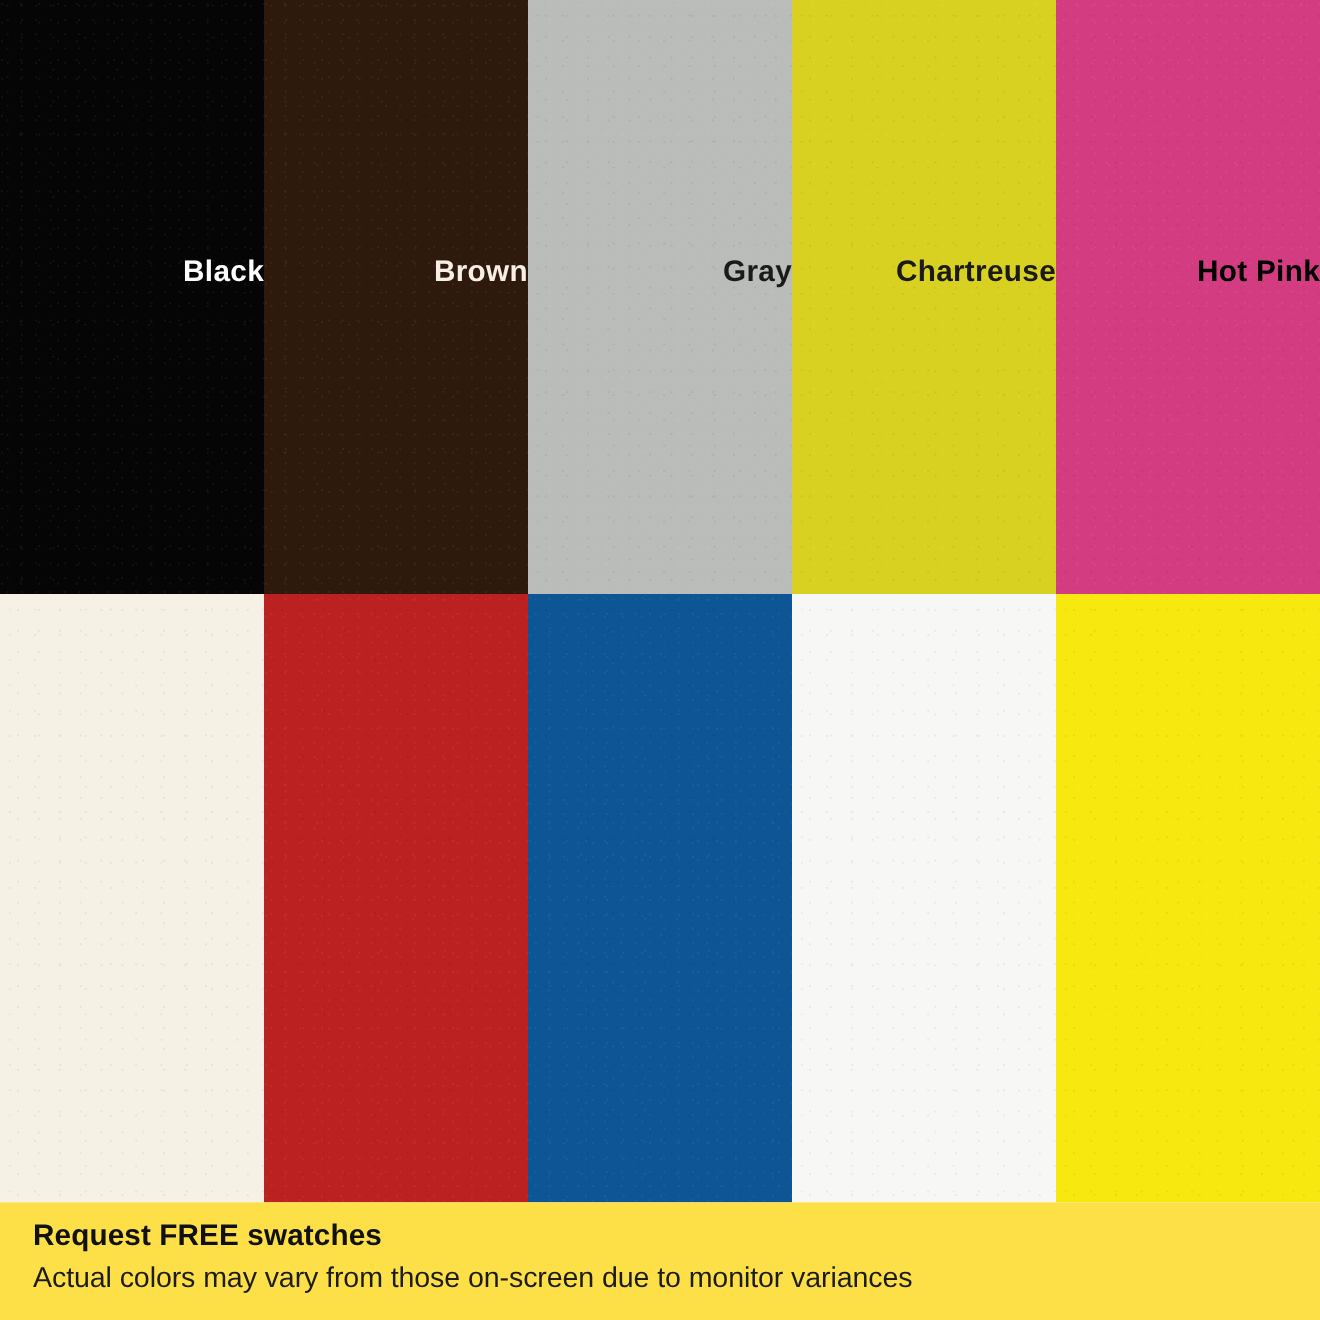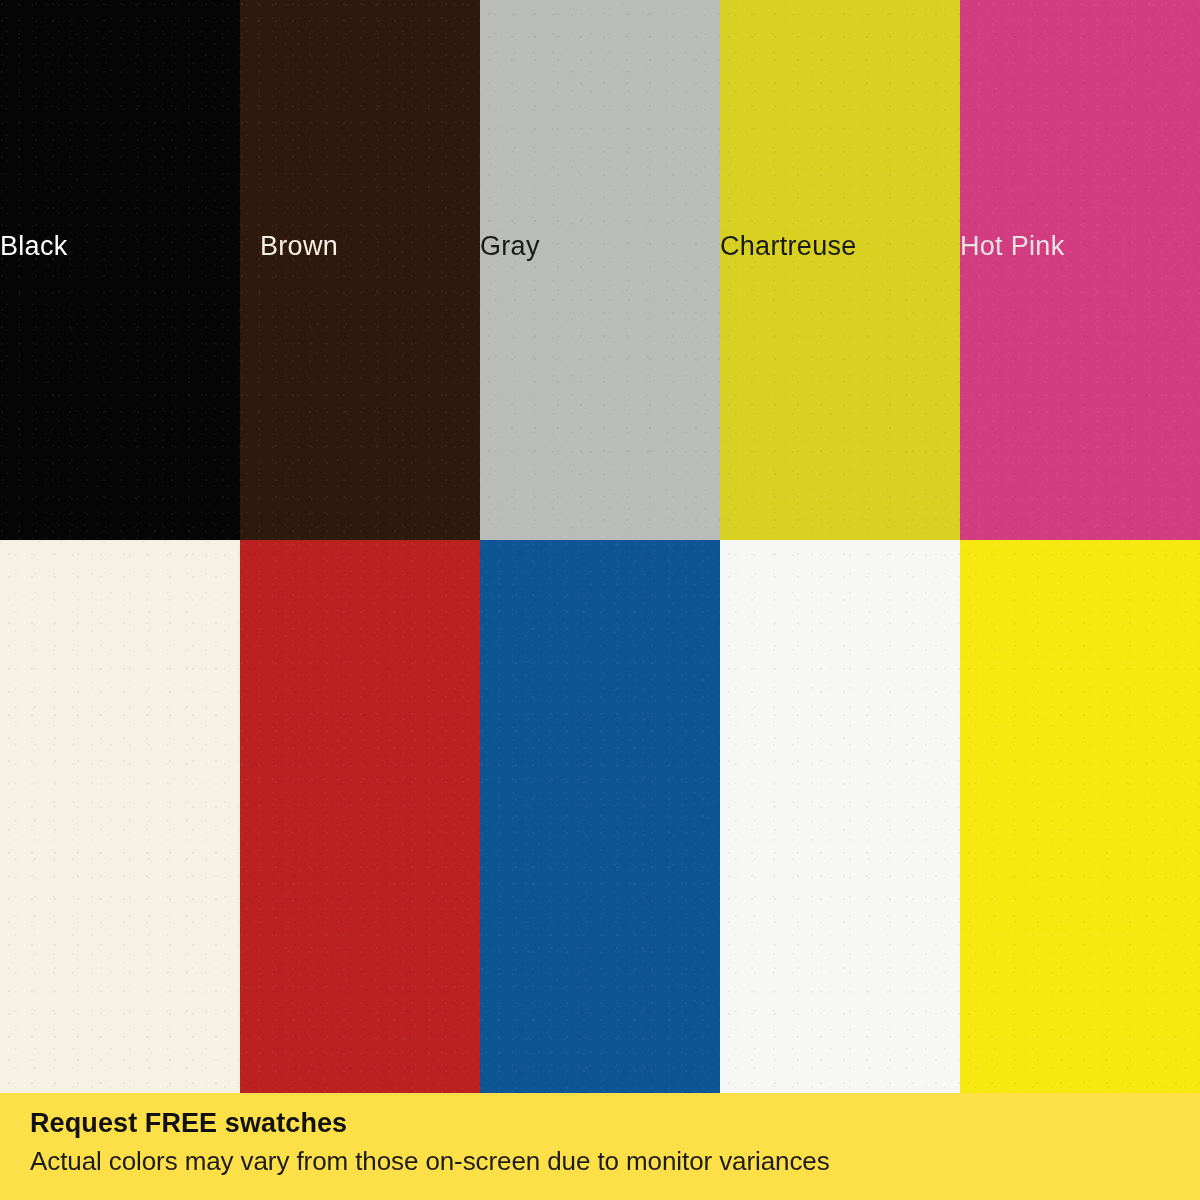--- a/index.html
+++ b/index.html
@@ -51,23 +51,23 @@
       radial-gradient(circle at 67% 18%, #fff 0 1px, transparent 1px),
       radial-gradient(circle at 84% 77%, #000 0 1px, transparent 1px),
       radial-gradient(circle at 52% 40%, #fff 0 1px, transparent 1px);
     background-size: 17px 17px, 23px 23px, 29px 29px, 19px 19px, 13px 13px;
   }
 
   .swatch-label {
     position: absolute;
     left: 0;
     width: 240px;
-    text-align: left;
+    text-align: right;
     font-size: 27px;
-    font-weight: 400;
+    font-weight: 700;
     letter-spacing: 0.3px;
     line-height: 1.18;
     z-index: 2;
   }
 
   
   .row-top .swatch-label { top: 231px; }
 
   .label-light { color: #ffffff; }
   .label-dark  { color: #1a1a1a; }
@@ -117,21 +117,21 @@
 
     <div class="swatch row-top" style="background-color: rgb(185, 188, 184);">
       <span class="swatch-label label-dark" style="color: rgb(26, 26, 26);">Gray</span>
     </div>
 
     <div class="swatch row-top" style="background-color: rgb(216, 209, 33);">
       <span class="swatch-label label-dark" style="color: rgb(26, 26, 26);">Chartreuse</span>
     </div>
 
     <div class="swatch row-top" style="background-color: rgb(212, 60, 129);">
-      <span class="swatch-label label-dark" style="color: #e5e5e5;">Hot Pink</span>
+      <span class="swatch-label label-dark" style="color: #000000;">Hot Pink</span>
     </div>
 
     <div class="swatch row-bottom" style="background-color: rgb(245, 241, 228);">
       
     </div>
 
     <div class="swatch row-bottom" style="background-color: rgb(188, 33, 33);">
       
     </div>
 

